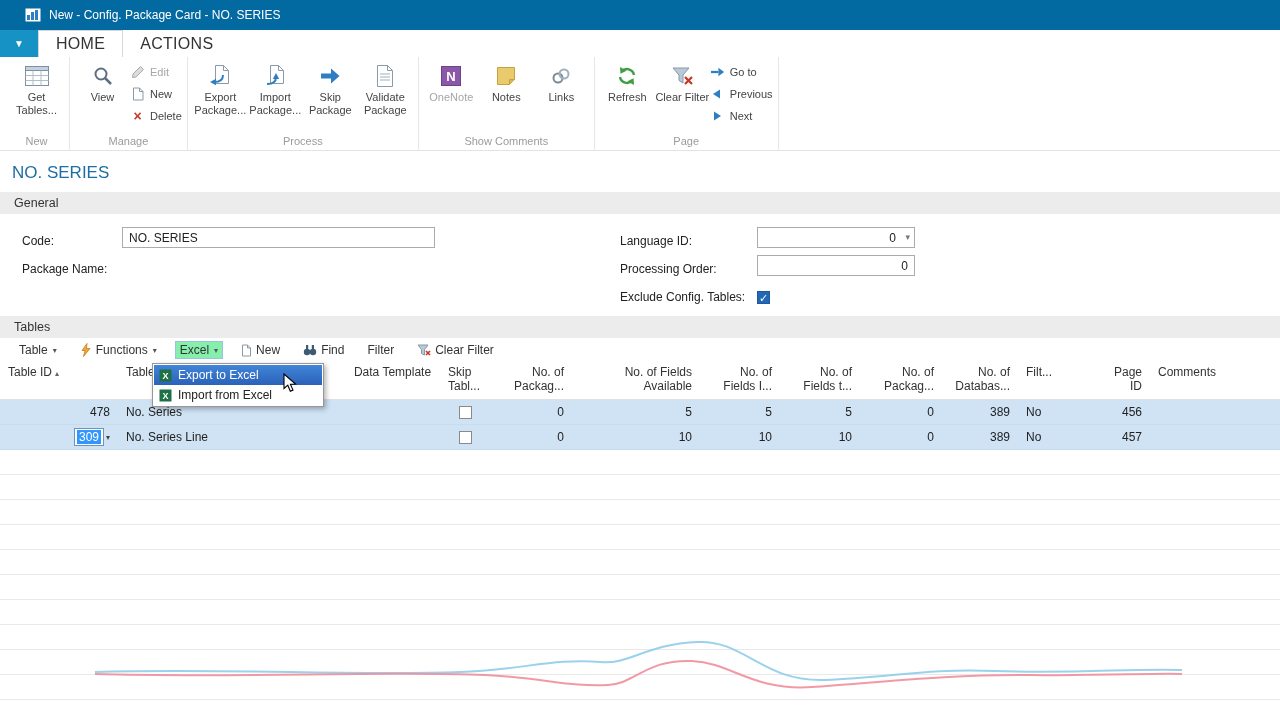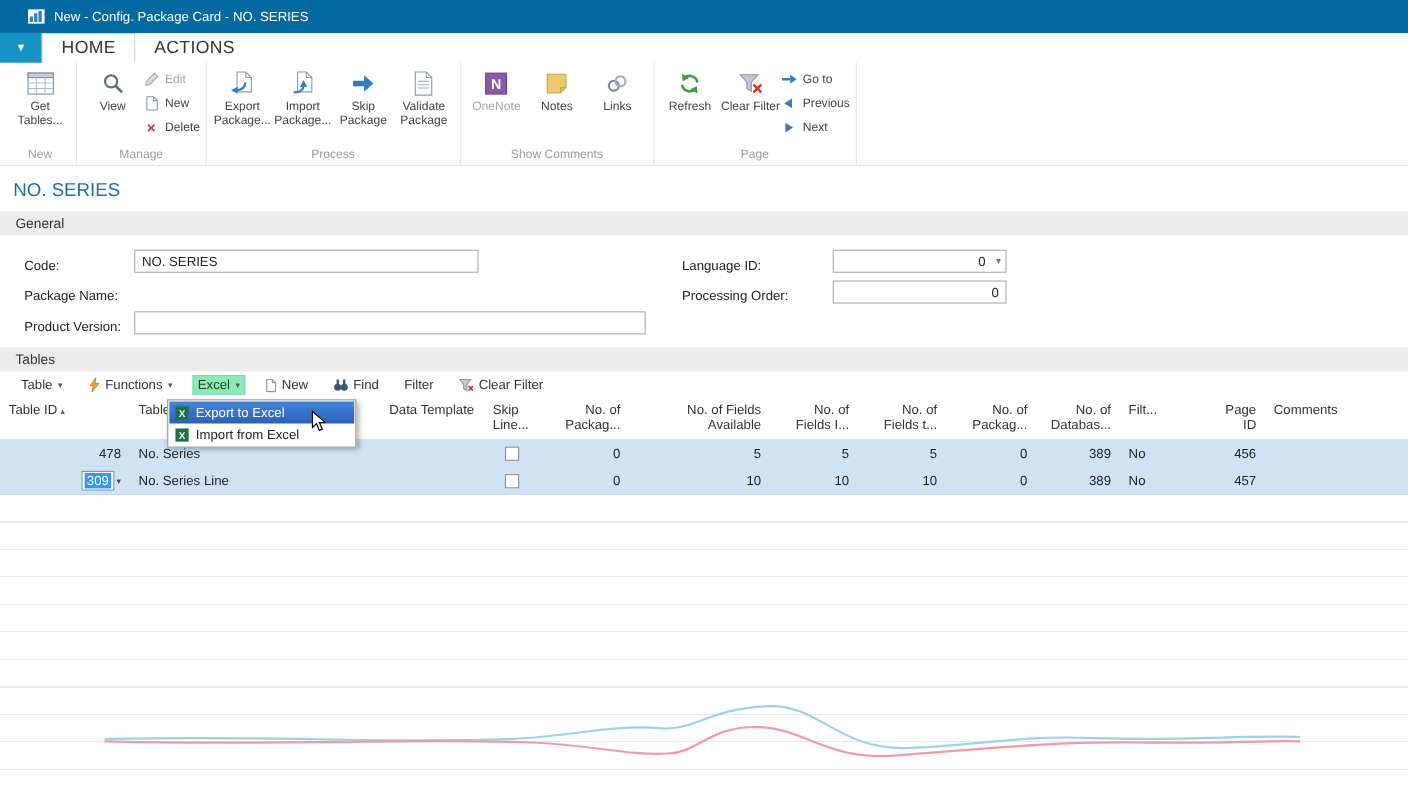--- a/index.html
+++ b/index.html
@@ -296,36 +296,36 @@
 
 <div class="band">General</div>
 <div class="general">
   <div class="frow">
     <span class="flabel">Code:</span>
     <input class="tbox w1" value="NO. SERIES" style="">
   </div>
   <div class="frow">
     <span class="flabel">Package Name:</span>
   </div>
-  <div class="frow">
-    <span class="flabel">Product Version:</span>
-    <input class="tbox w2" value="" style="">
-  </div>
   <div class="gright">
     <div class="frow">
       <span class="flabel2">Language ID:</span>
       <span class="combo">
         <input class="tbox" value="0" style="">
         <span class="chev">▾</span>
       </span>
     </div>
     <div class="frow">
       <span class="flabel2">Processing Order:</span>
       <input class="tbox nocombo" value="0" style="">
     </div>
+    <div class="frow">
+      <span class="flabel2">Exclude Config. Tables:</span>
+      <span class="checkbox">✓</span>
+    </div>
   </div>
 </div>
 
 <div class="band">Tables</div>
 
 <div class="gtoolbar">
   <span class="titem">
     <span>Table</span>
       <span class="dd">▾</span>
   </span>
@@ -374,21 +374,21 @@
       </span>
     <span>Clear Filter</span>
   </span>
 </div>
 
 <div class="grid">
   <div class="grow ghead">
     <div class="cell"><span>Table ID</span><span class="sort">▴</span></div>
     <div class="cell">Table</div>
     <div class="cell center">Data Template</div>
-    <div class="cell">Skip Line...</div>
+    <div class="cell">Skip Tabl...</div>
     <div class="cell right">No. of Packag...</div>
     <div class="cell right">No. of Fields Available</div>
     <div class="cell right">No. of Fields I...</div>
     <div class="cell right">No. of Fields t...</div>
     <div class="cell right">No. of Packag...</div>
     <div class="cell right">No. of Databas...</div>
     <div class="cell">Filt...</div>
     <div class="cell right">Page ID</div>
     <div class="cell">Comments</div>
   </div>

